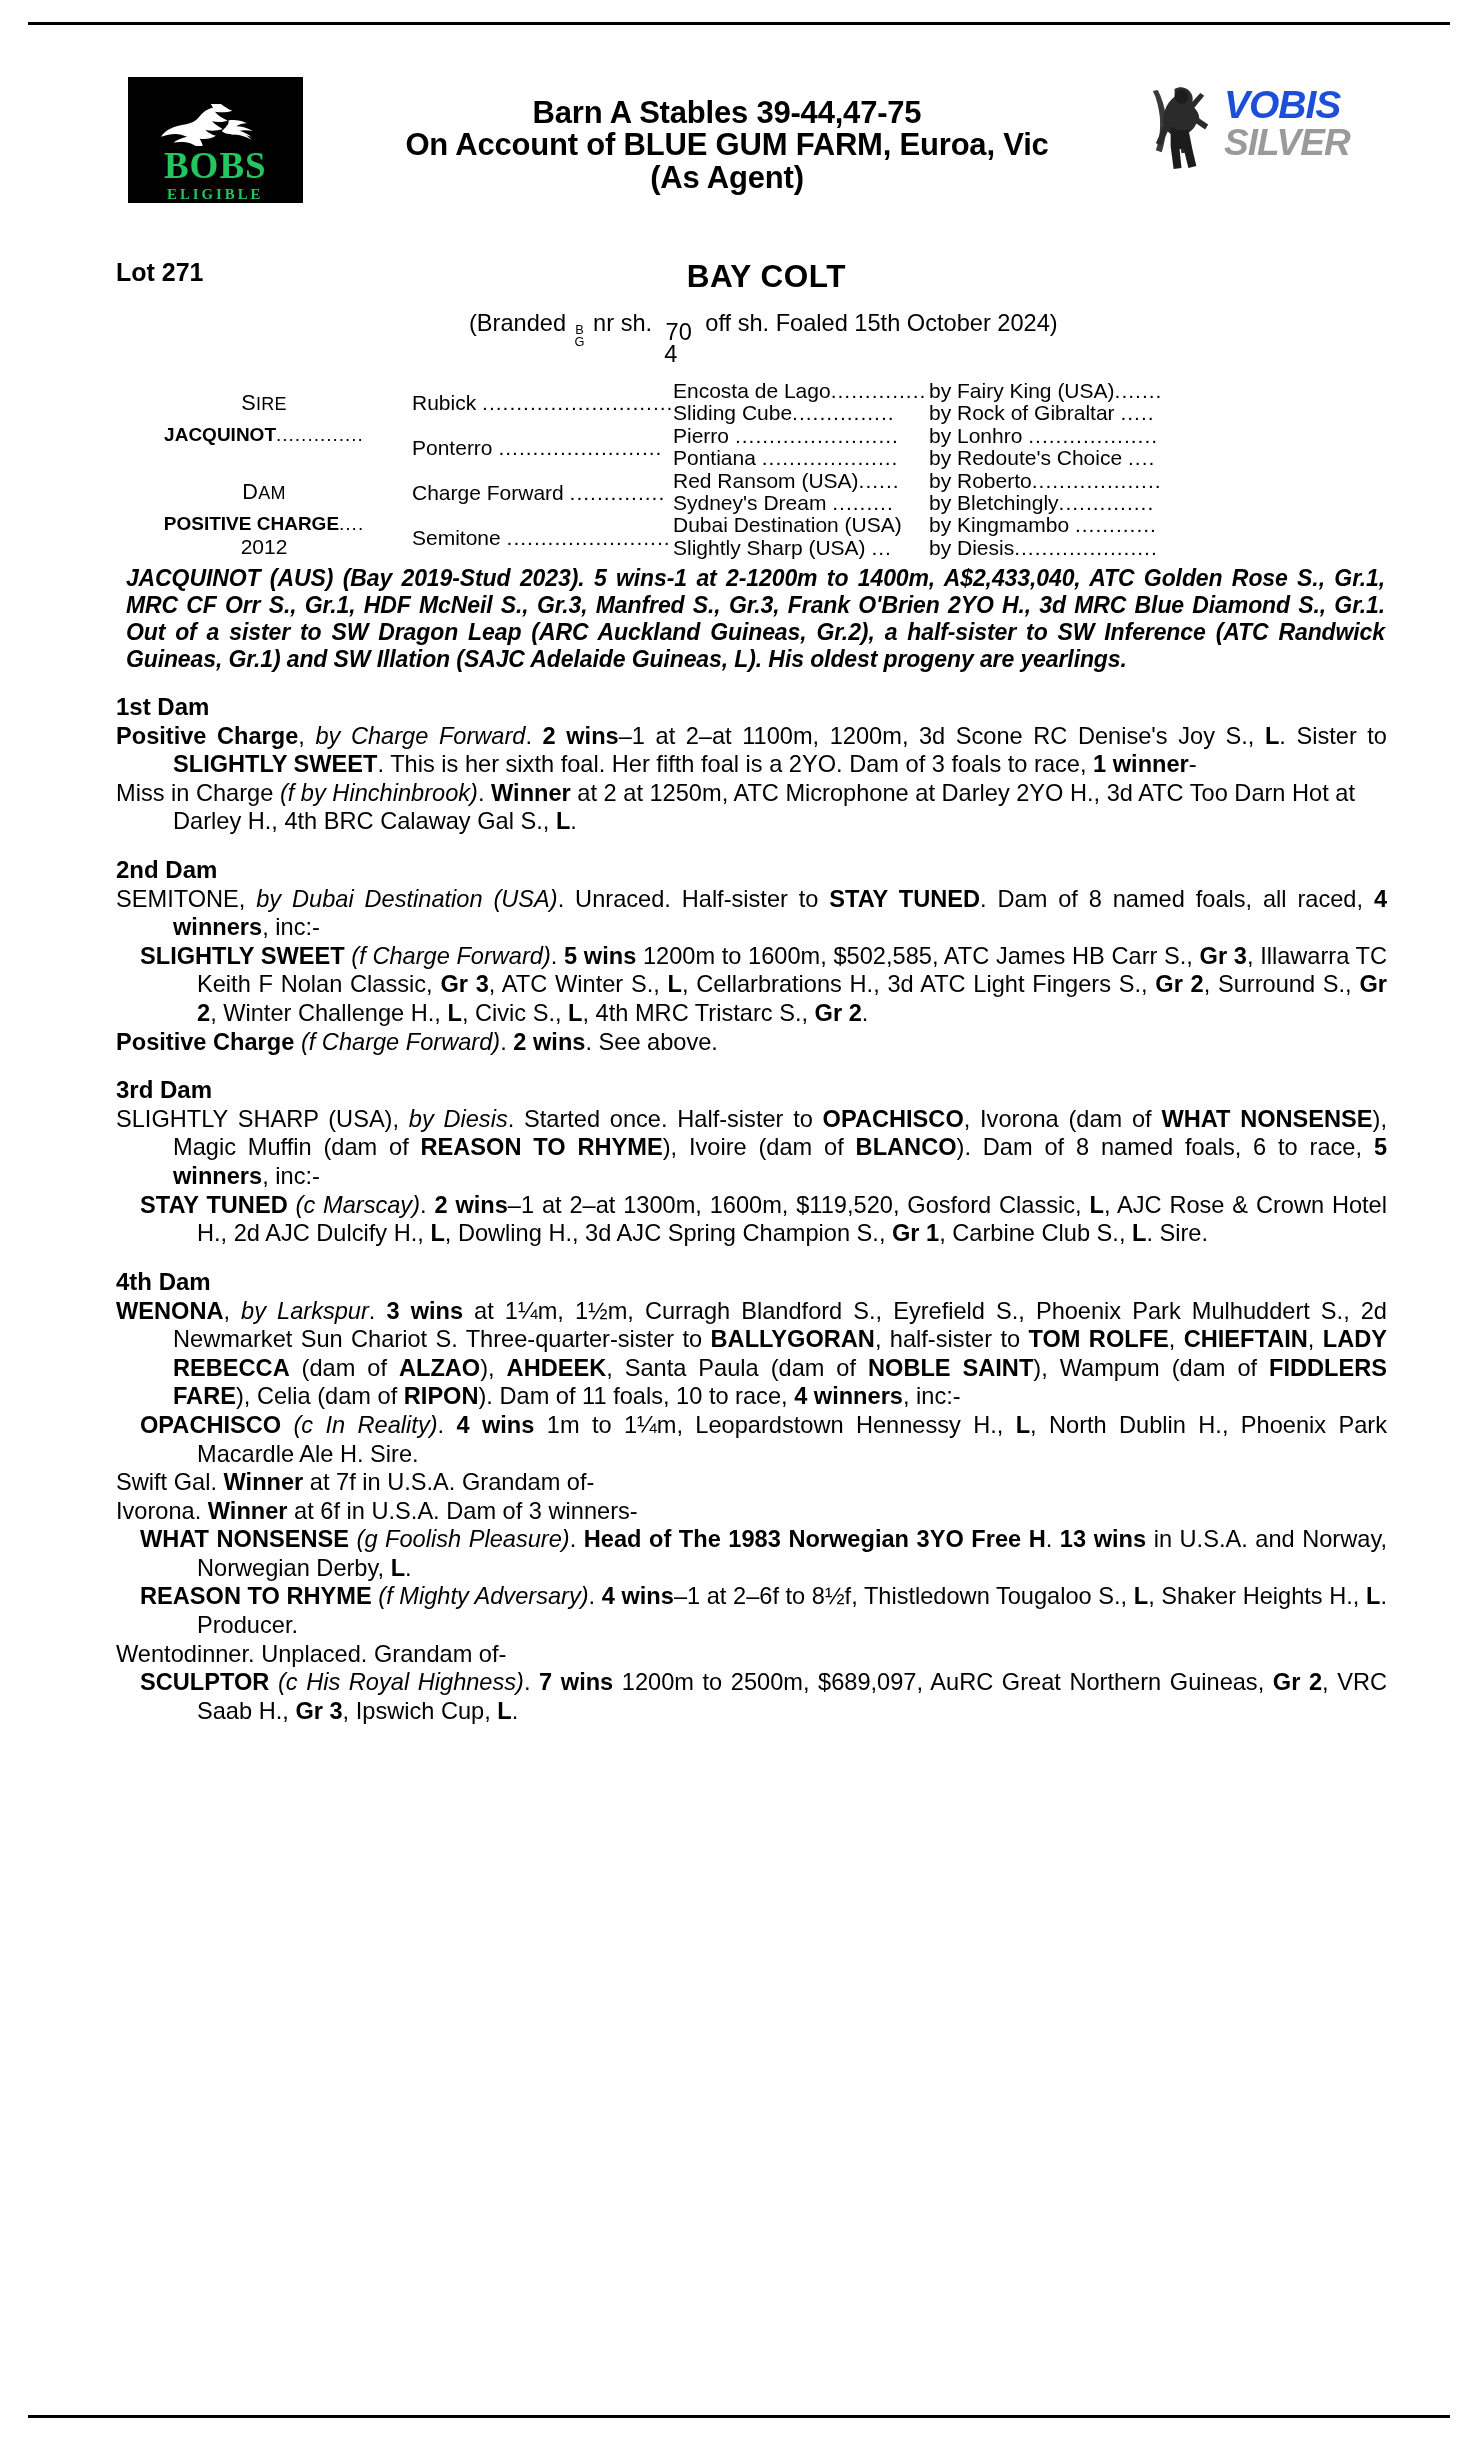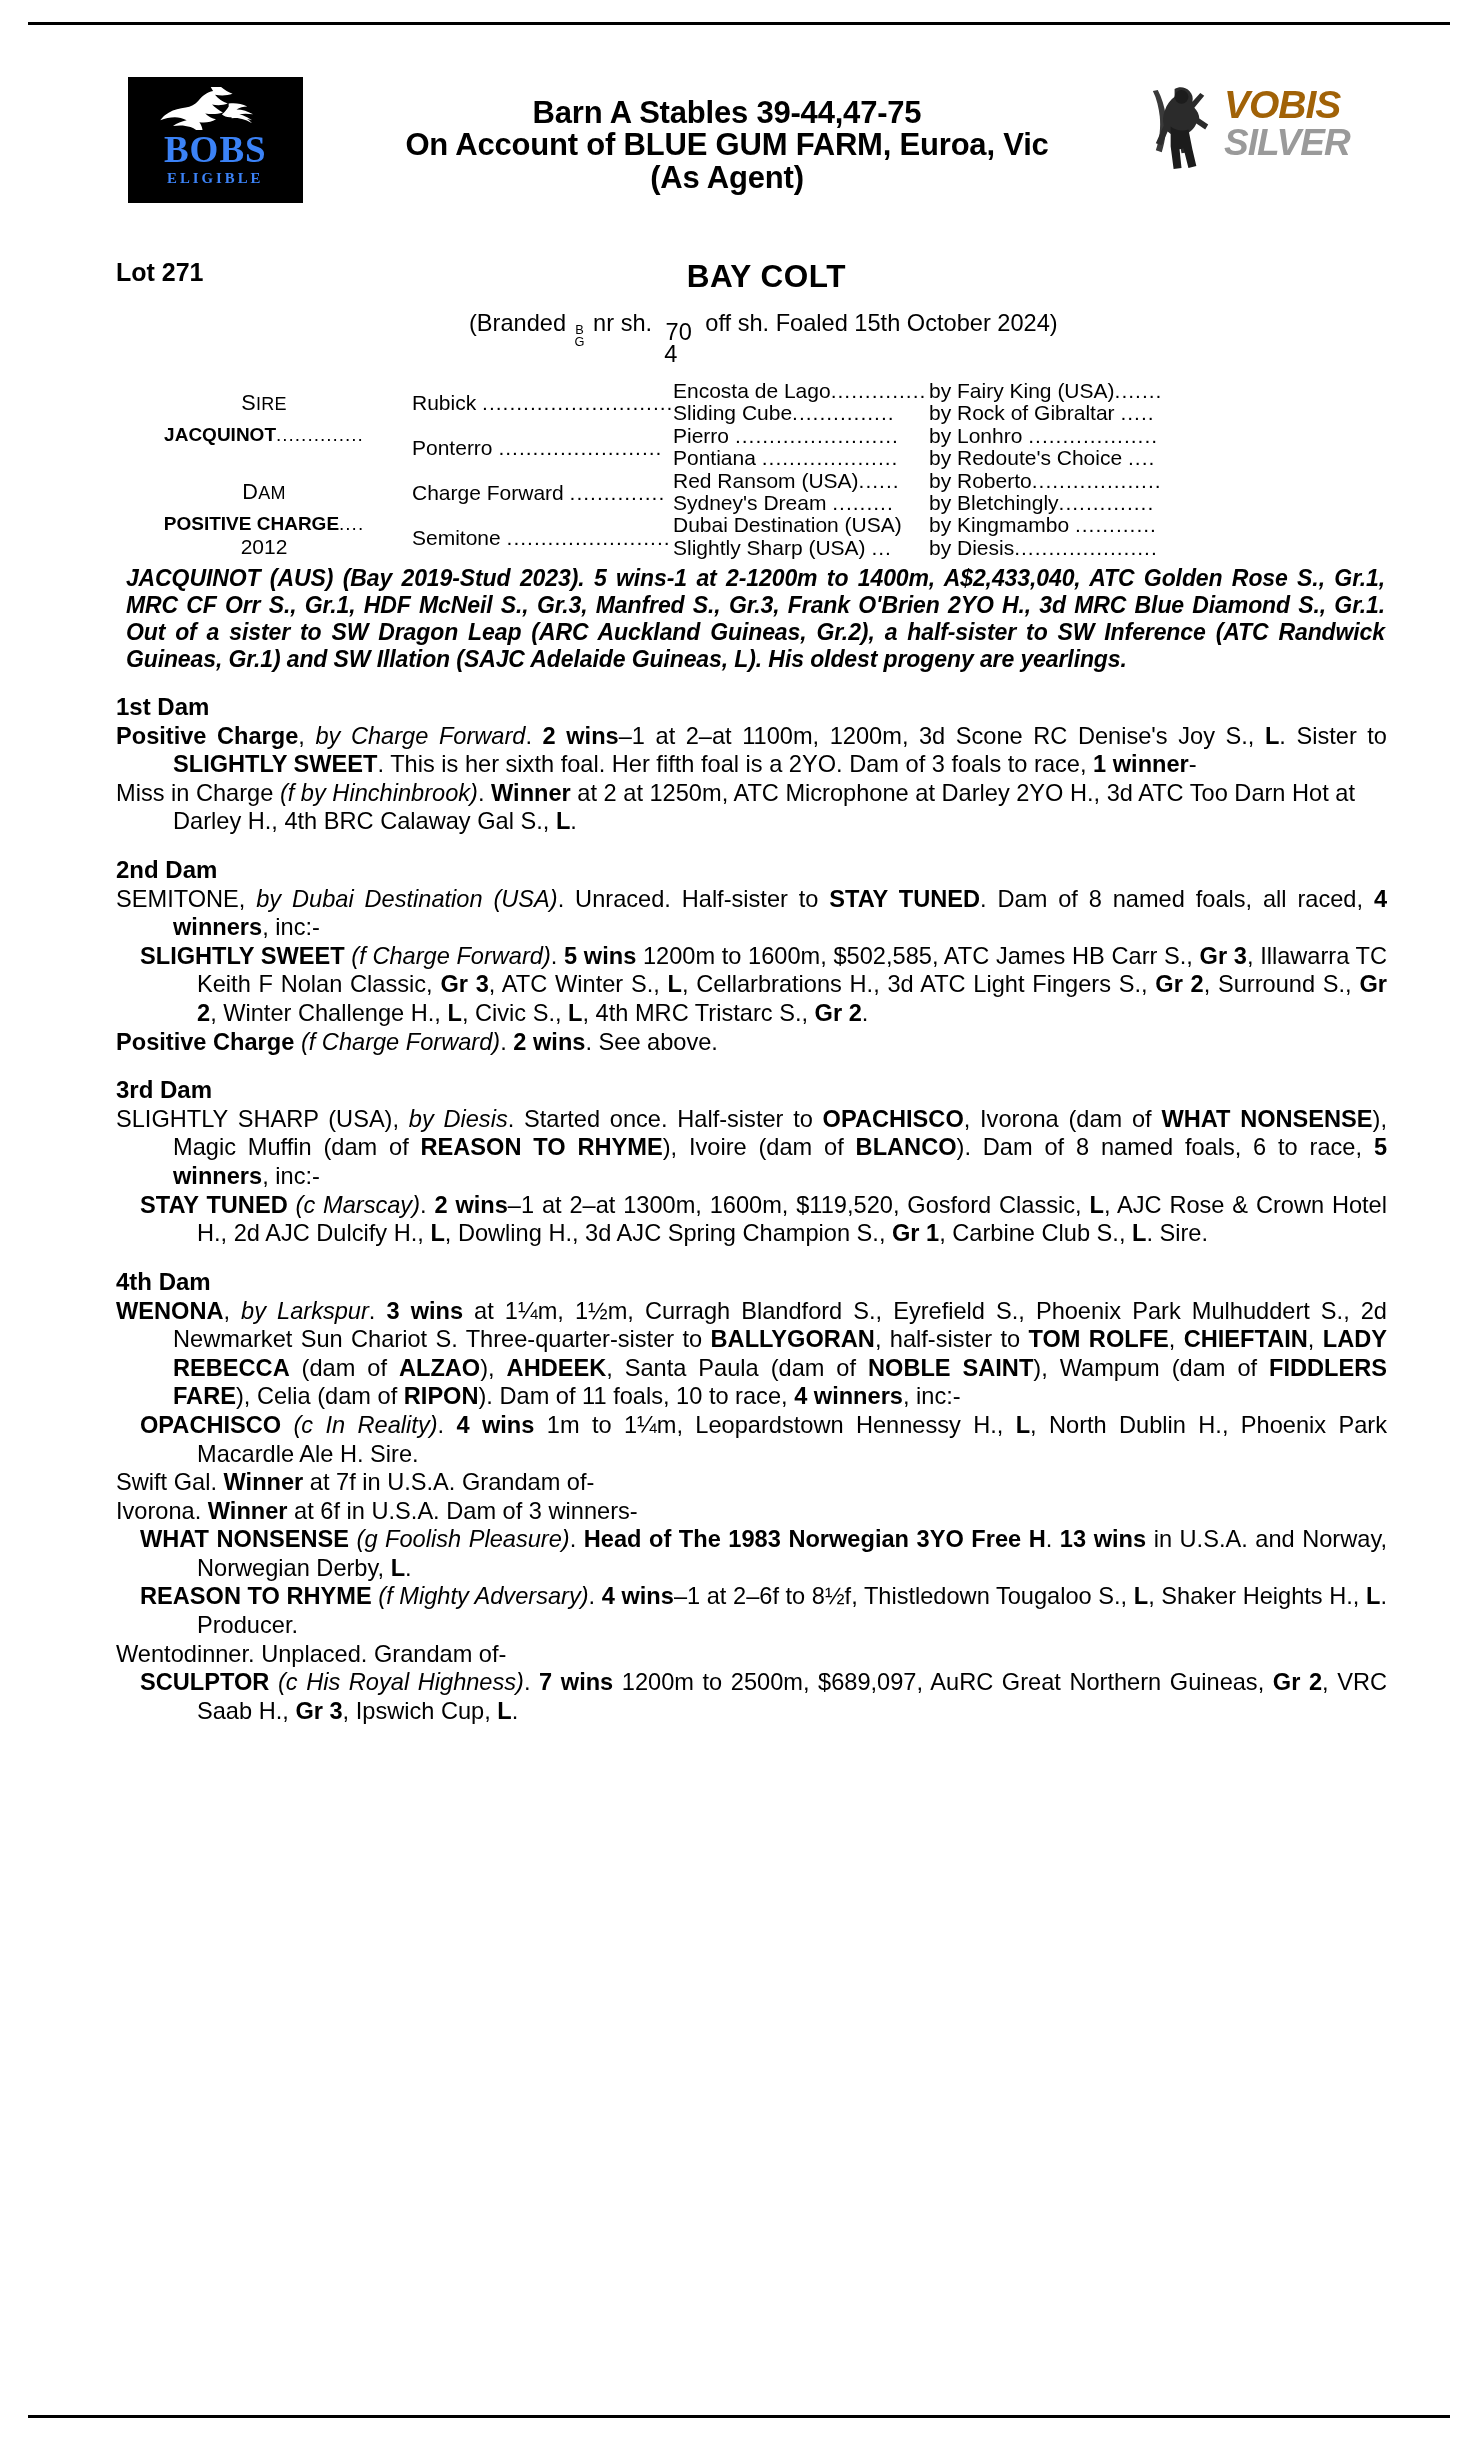--- a/index.html
+++ b/index.html
@@ -43,26 +43,26 @@
     position: relative;
     height: 181px;
   }
   .bobs-logo {
     position: absolute;
     left: 11.8px;
     top: 0px;
     width: 175px;
     height: 126px;
     background: #000;
-    color: #3b82f6;
+    color: #22c55e;
     display: flex;
     flex-direction: column;
     align-items: center;
     justify-content: flex-start;
-    padding-top: 4px;
+    padding-top: 21px;
     box-sizing: border-box;
   }
   .bobs-horse {
     width: 118px;
     height: 43px;
     margin-top: 5.9px;
   }
   .bobs-word {
     font-family: "Liberation Serif", serif;
     font-size: 37px;
@@ -113,21 +113,21 @@
     position: absolute;
     left: 83px;
     top: 3.9px;
   }
   .vobis-top {
     font-size: 39px;
     font-weight: 700;
     font-style: italic;
     letter-spacing: -1px;
     line-height: 39px;
-    color: #a16207;
+    color: #1d4ed8;
   }
   .vobis-bot {
     font-size: 37px;
     font-weight: 700;
     font-style: italic;
     letter-spacing: -1px;
     line-height: 38px;
     color: #9a9a9a;
   }
 

